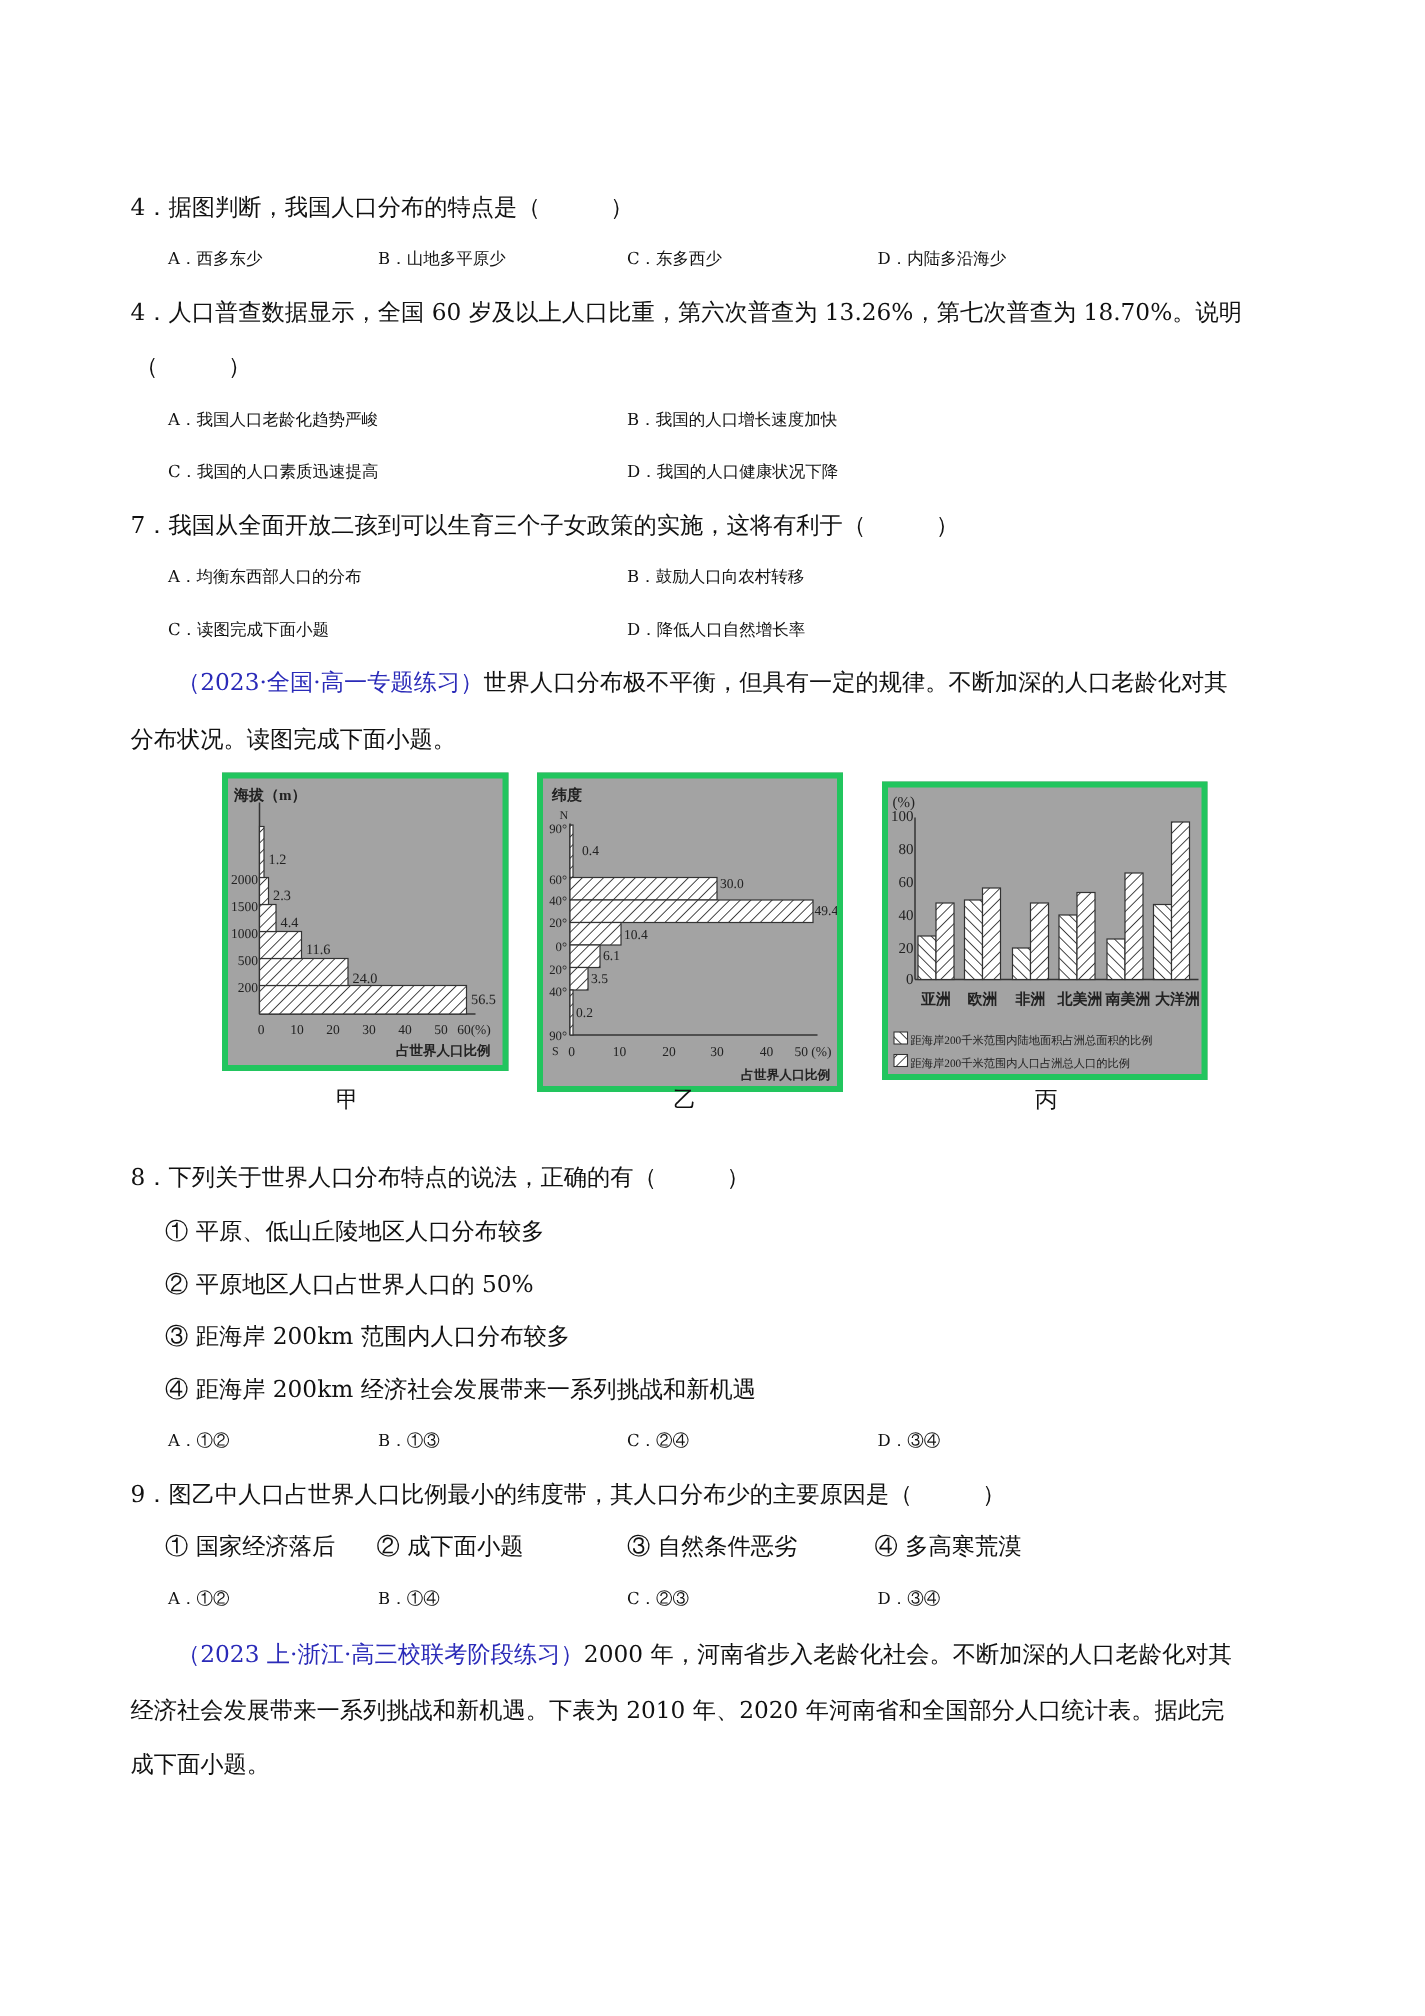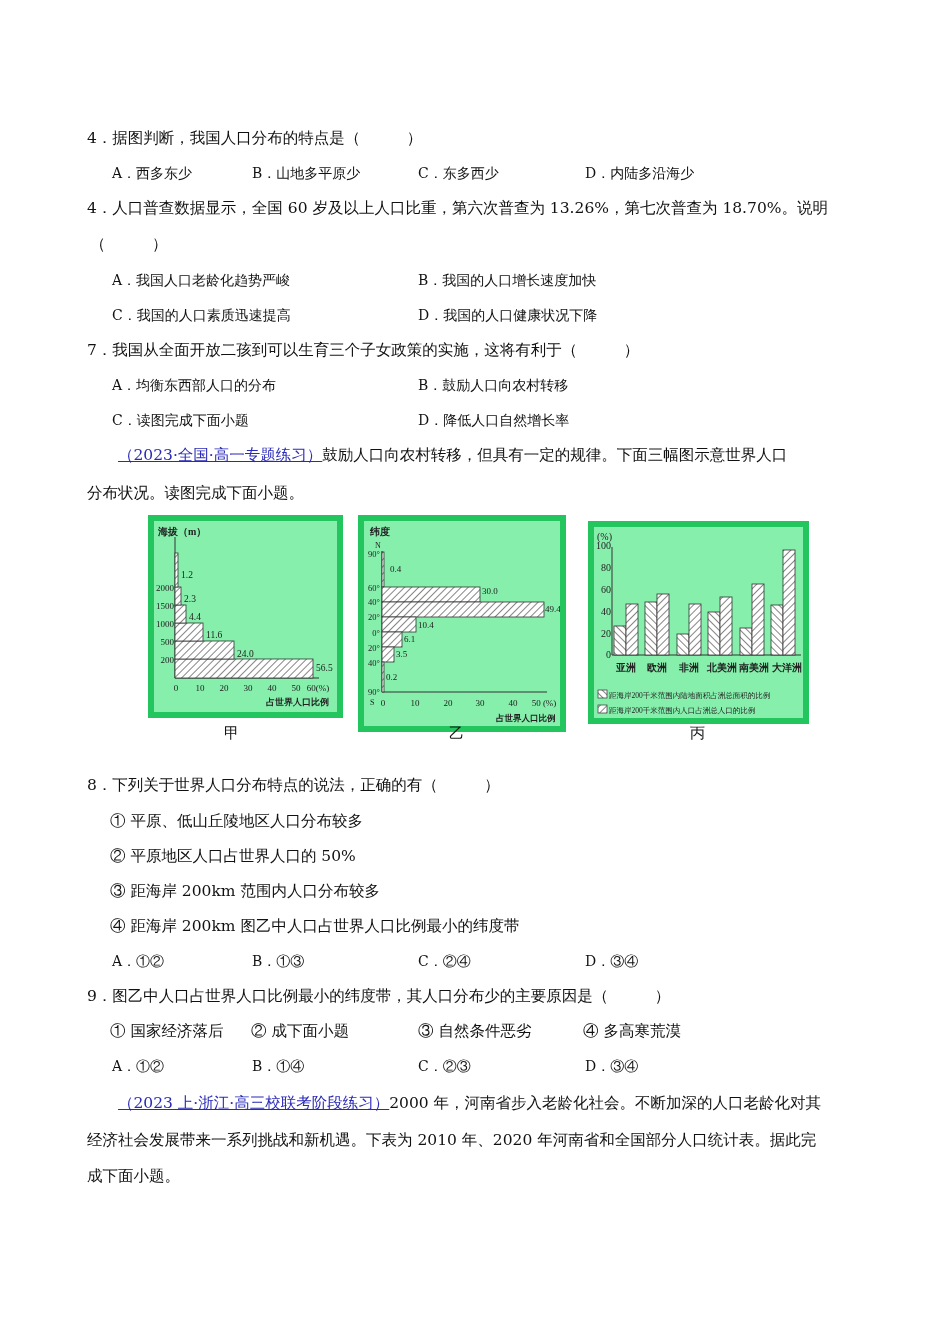--- a/index.html
+++ b/index.html
@@ -1,21 +1,21 @@
 <!DOCTYPE html>
 <html><head>
 <meta charset="utf-8">
 <style>
   html, body { margin:0; padding:0; background:#ffffff; }
   body { width:950px; height:1344px; position:relative; overflow:hidden;
          font-family:"DejaVu Serif","Liberation Serif",serif; color:#111; }
   .line { position:absolute; font-size:15.5px; line-height:20px; white-space:nowrap; }
-  .src { color:#2a2ab8;text-decoration:underline; }
-  .opt { position:absolute; font-size:14px; line-height:20px; white-space:nowrap; }
-  .fig { position:absolute; border:6px solid #22c55e; background:#86efac; }
+  .src { color:#2a2ab8; }
+  .opt { position:absolute; font-size:11px; line-height:20px; white-space:nowrap; }
+  .fig { position:absolute; border:4px solid #22c55e; background:#a3a3a3; }
   .cap { position:absolute; font-size:15px; }
   svg text { font-family:"Liberation Serif","DejaVu Serif",serif; fill:#222; }
 </style>
 </head>
 <body>
 
 <div class="line" style="left:87px;top:128px">4．据图判断，我国人口分布的特点是（　　　）</div>
 <div class="opt" style="left:112px;top:163px">A．西多东少</div>
 <div class="opt" style="left:252px;top:163px">B．山地多平原少</div>
 <div class="opt" style="left:418px;top:163px">C．东多西少</div>
@@ -28,21 +28,21 @@
 <div class="opt" style="left:112px;top:305px">C．我国的人口素质迅速提高</div>
 <div class="opt" style="left:418px;top:305px">D．我国的人口健康状况下降</div>
 
 <div class="line" style="left:87px;top:340px">7．我国从全面开放二孩到可以生育三个子女政策的实施，这将有利于（　　　）</div>
 <div class="opt" style="left:112px;top:375px">A．均衡东西部人口的分布</div>
 <div class="opt" style="left:418px;top:375px">B．鼓励人口向农村转移</div>
 <div class="opt" style="left:112px;top:410px">C．读图完成下面小题</div>
 <div class="opt" style="left:418px;top:410px">D．降低人口自然增长率</div>
 
 <div class="line" style="left:118px;top:445px">
-  <span class="src">（2023·全国·高一专题练习）</span><span>鼓励人口向农村转移，但具有一定的规律。下面三幅图示意世界人口</span>
+  <span class="src">（2023·全国·高一专题练习）</span><span>世界人口分布极不平衡，但具有一定的规律。不断加深的人口老龄化对其</span>
 </div>
 <div class="line" style="left:87px;top:483px">分布状况。读图完成下面小题。</div>
 
 <div class="fig" style="left:148px;top:515px;width:183px;height:191px">
   <svg width="183" height="191" viewBox="0 0 183 191">
     <defs>
       <pattern id="hatchR" width="5" height="5" patternUnits="userSpaceOnUse" patternTransform="rotate(45)">
         <rect width="5" height="5" fill="#fff"></rect>
           <line x1="0" y1="0" x2="0" y2="5" stroke="#333" stroke-width="1.2"></line>
       </pattern>
@@ -181,21 +181,21 @@
     <rect x="4" y="178" width="9" height="8" fill="url(#hatchR)" stroke="#333" stroke-width="0.7"></rect>
     <text x="15" y="186" font-size="7.5">距海岸200千米范围内人口占洲总人口的比例</text>
   </svg>
 </div>
 <div class="cap" style="left:690px;top:724px">丙</div>
 
 <div class="line" style="left:87px;top:775px">8．下列关于世界人口分布特点的说法，正确的有（　　　）</div>
 <div class="line" style="left:110px;top:811px">① 平原、低山丘陵地区人口分布较多</div>
 <div class="line" style="left:110px;top:846px">② 平原地区人口占世界人口的 50%</div>
 <div class="line" style="left:110px;top:881px">③ 距海岸 200km 范围内人口分布较多</div>
-<div class="line" style="left:110px;top:916px">④ 距海岸 200km 图乙中人口占世界人口比例最小的纬度带</div>
+<div class="line" style="left:110px;top:916px">④ 距海岸 200km 经济社会发展带来一系列挑战和新机遇</div>
 <div class="opt" style="left:112px;top:951px">A．①②</div>
 <div class="opt" style="left:252px;top:951px">B．①③</div>
 <div class="opt" style="left:418px;top:951px">C．②④</div>
 <div class="opt" style="left:585px;top:951px">D．③④</div>
 
 <div class="line" style="left:87px;top:986px">9．图乙中人口占世界人口比例最小的纬度带，其人口分布少的主要原因是（　　　）</div>
 <div class="line" style="left:110px;top:1021px">① 国家经济落后</div>
 <div class="line" style="left:251px;top:1021px">② 成下面小题</div>
 <div class="line" style="left:418px;top:1021px">③ 自然条件恶劣</div>
 <div class="line" style="left:583px;top:1021px">④ 多高寒荒漠</div>

